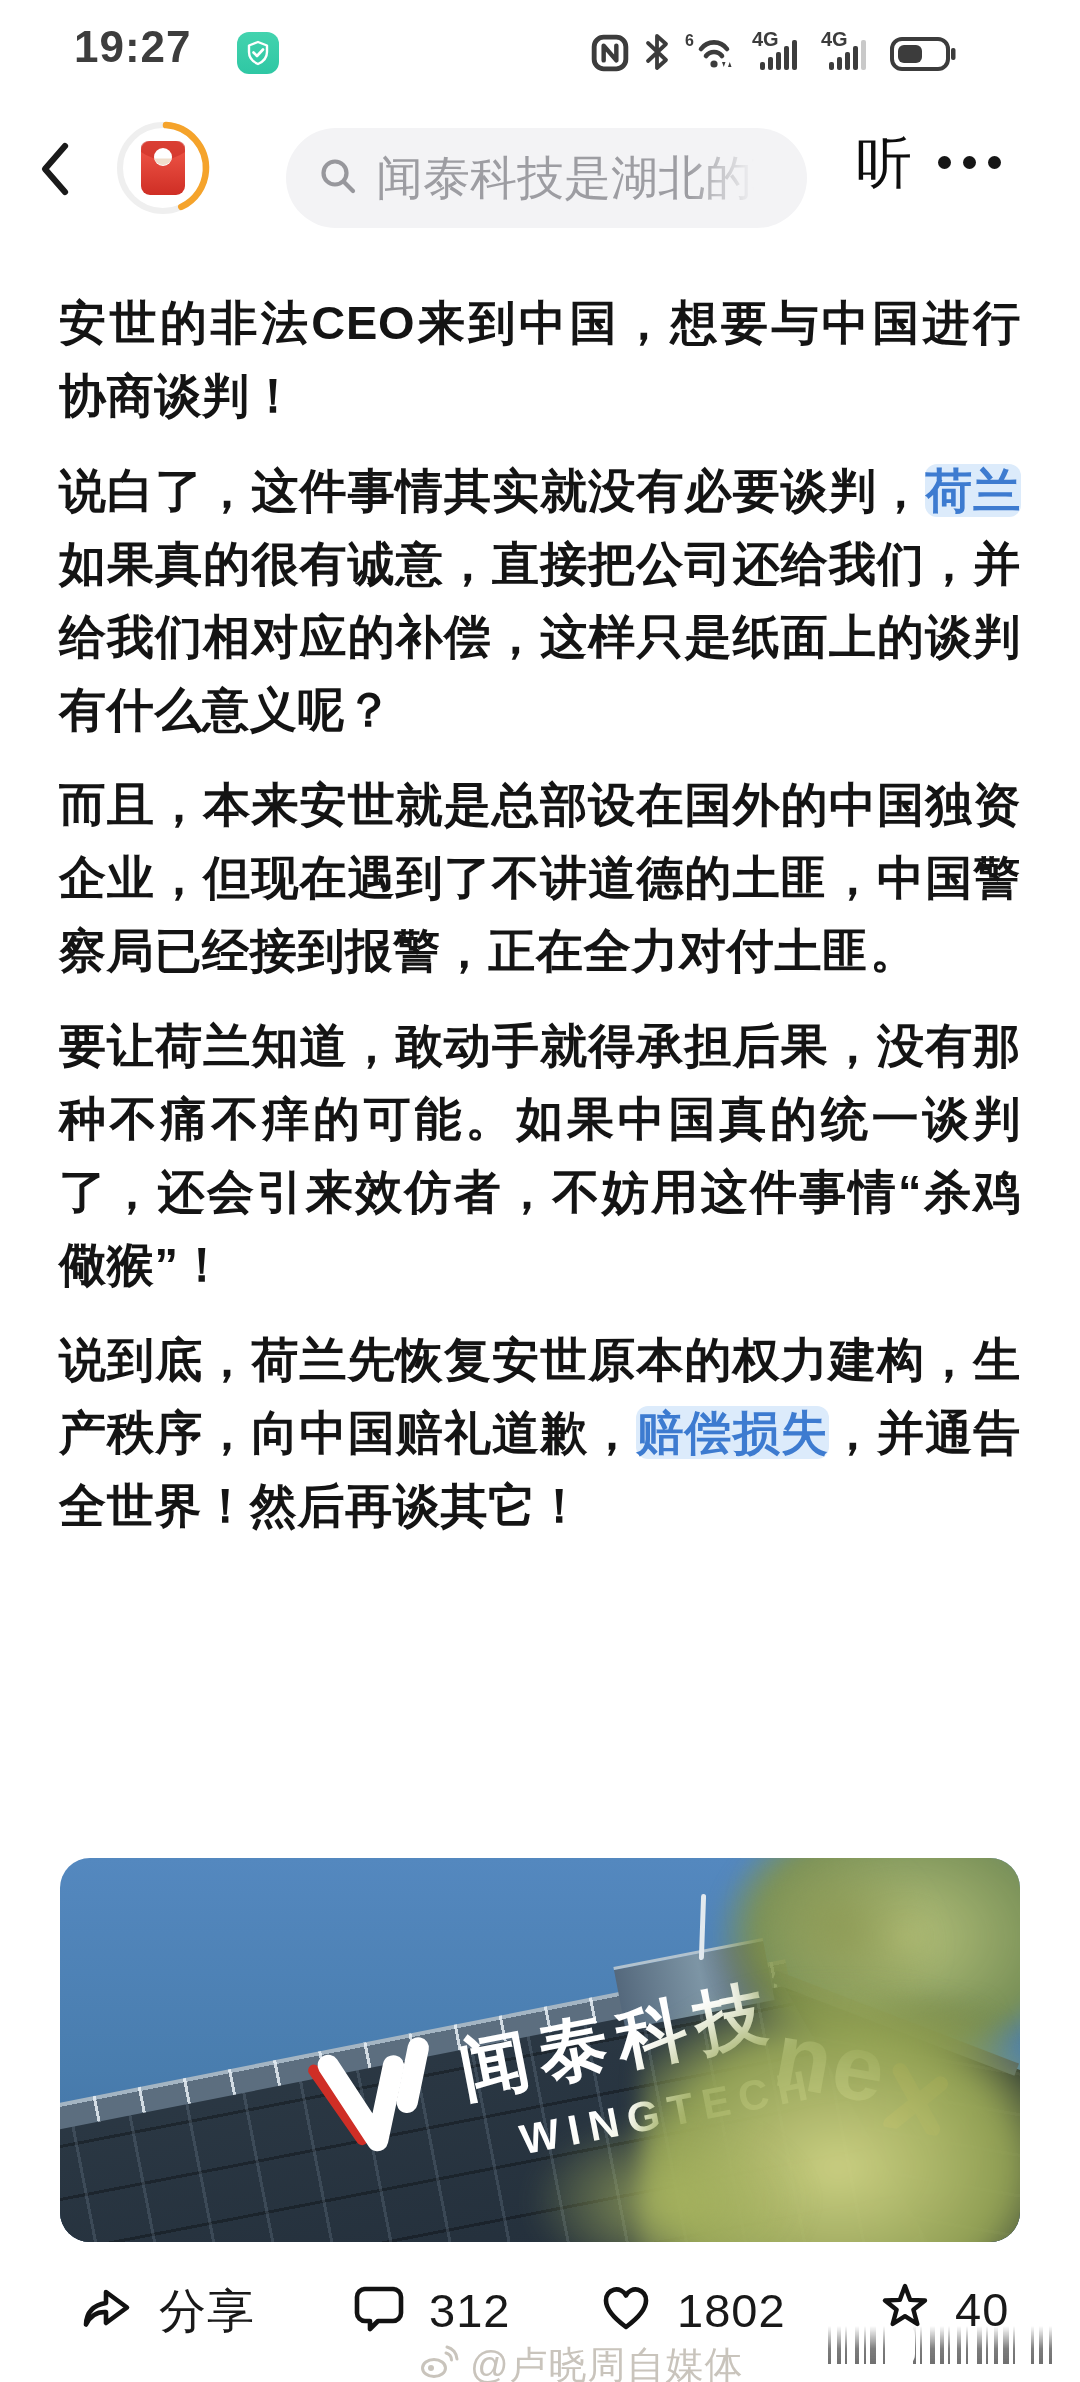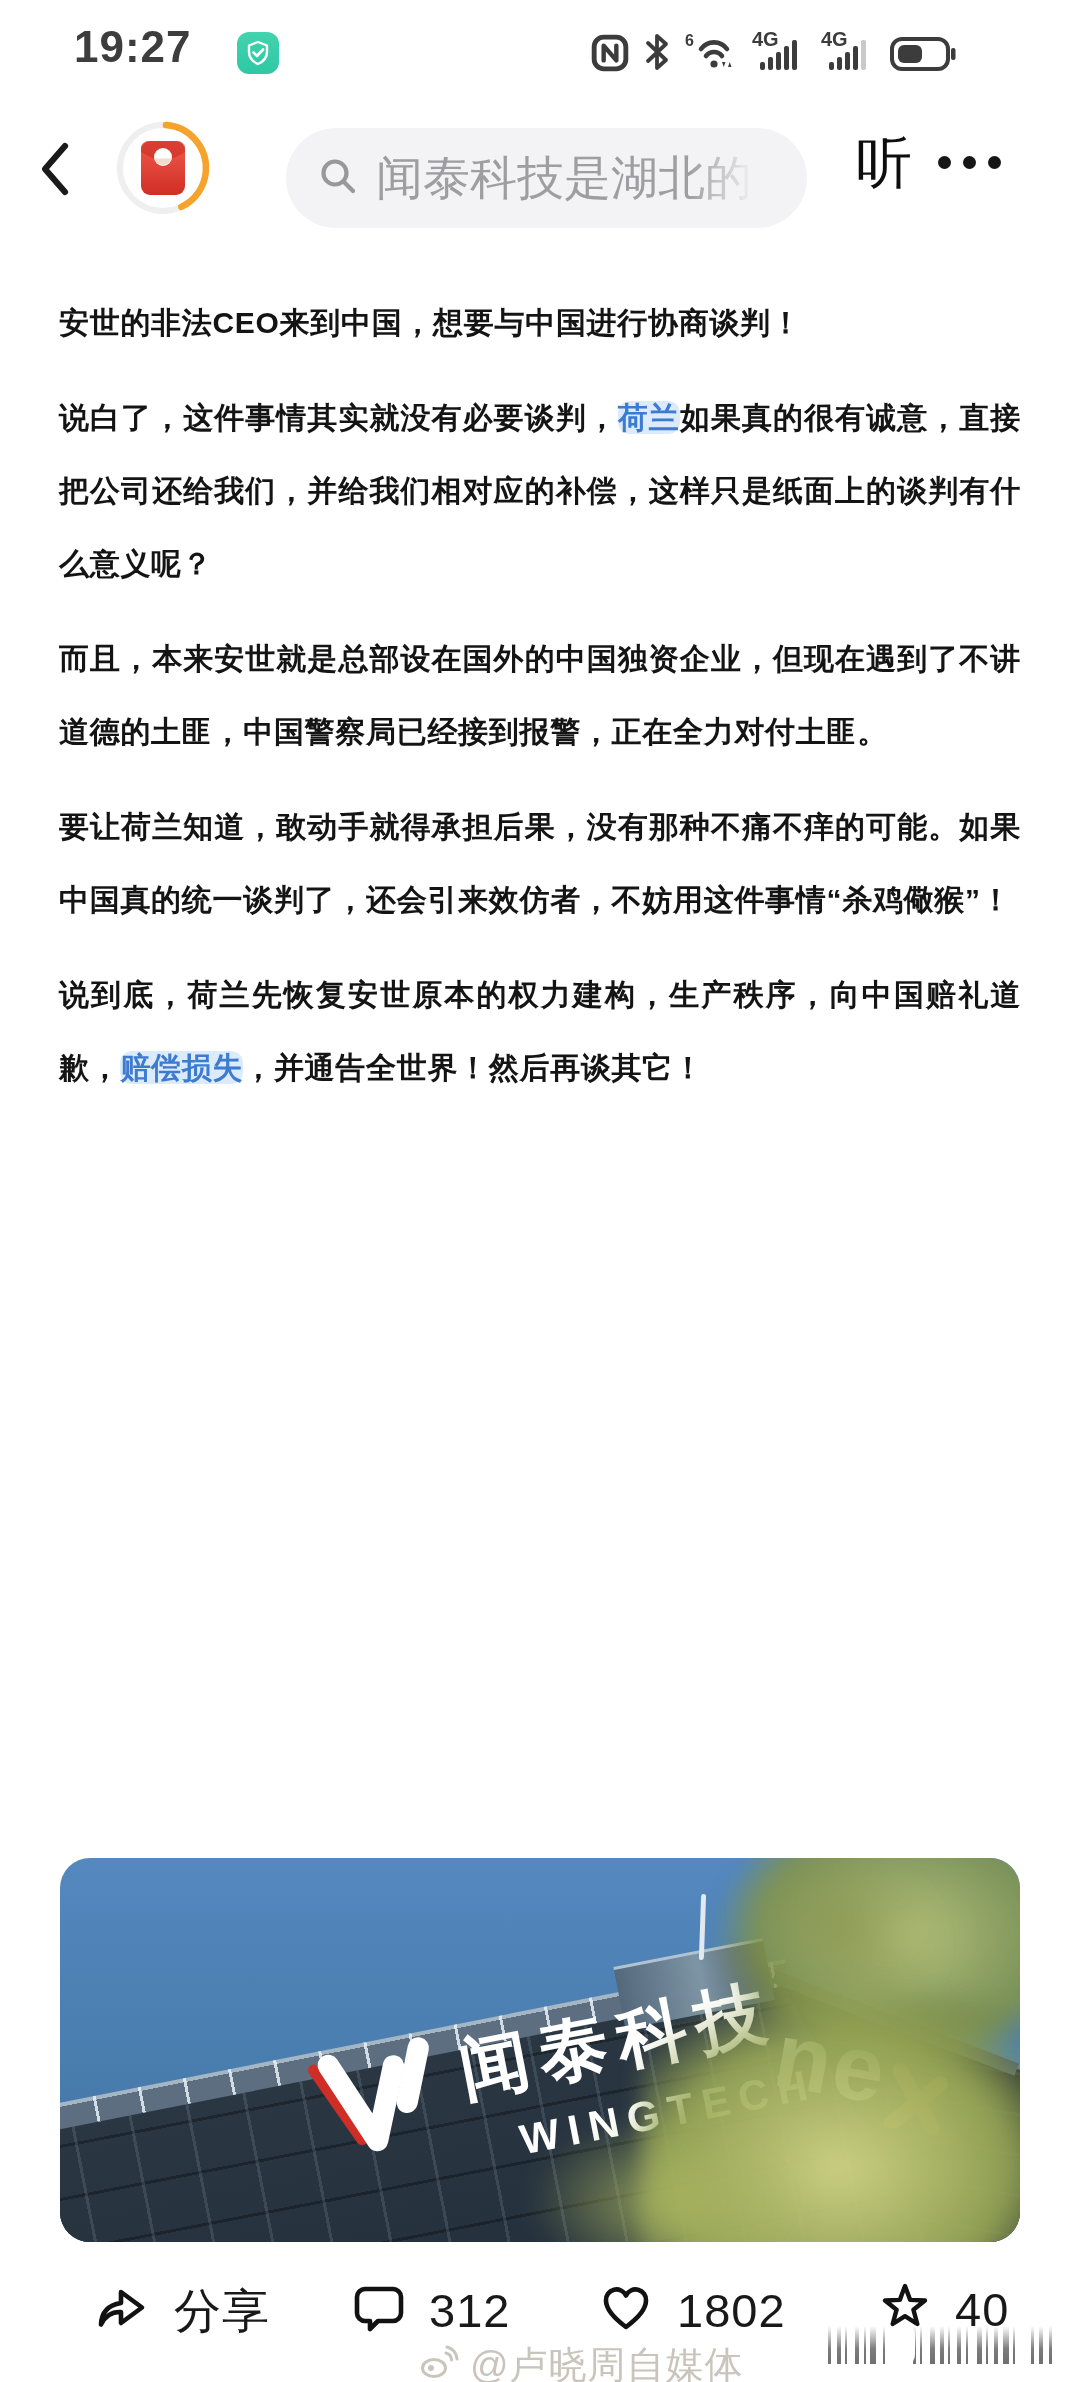--- a/index.html
+++ b/index.html
@@ -22,21 +22,21 @@
       background:var(--search_bg);display:flex;align-items:center;padding-left:30px;box-sizing:border-box;}
   .search-txt{font-size:47px;color:var(--search_text);white-space:nowrap;overflow:hidden;max-width:382px;
       -webkit-mask-image:linear-gradient(90deg,#000 82%,transparent 99%);
       mask-image:linear-gradient(90deg,#000 82%,transparent 99%);margin-left:16px;}
   .listen-btn{position:absolute;left:856px;top:22px;font-size:56px;color:#0d0d0d;font-weight:500;}
   .more-btn{position:absolute;left:938px;top:52px;display:flex;gap:12px;align-items:center;}
   .more-btn i{width:13px;height:13px;border-radius:50%;background:#161616;display:block;}
 
   
   .article{position:absolute;left:59px;top:286px;width:962px;}
-  .article p{margin:0 0 22px 0;font-size:30px;line-height:73px;letter-spacing:0.7px;
+  .article p{margin:0 0 22px 0;font-size:47px;line-height:73px;letter-spacing:0.7px;
       color:var(--text_main);font-weight:600;text-align:justify;}
   .article p:last-child{margin-bottom:0;}
   .lnk{color:var(--link_text);background:var(--link_bg);border-radius:12px;margin-top:24px;}
 
   
   .photo{position:absolute;left:60px;top:1858px;width:960px;height:384px;border-radius:30px;overflow:hidden;
          background:linear-gradient(180deg,#5488bf 0%,var(--sky_blue) 55%,#3f6da1 100%);}
   .face-front{position:absolute;inset:0;clip-path:polygon(0px 258px,718px 118px,868px 384px,0px 384px);}
   .face-front::before{content:'';position:absolute;inset:-120px;
       background:repeating-linear-gradient(79deg,rgba(160,180,200,.17) 0 3px,transparent 3px 58px),
@@ -71,21 +71,21 @@
       background:radial-gradient(ellipse at 50% 40%,rgba(104,118,58,.72),rgba(104,118,58,0) 72%);}
   .f2{right:-60px;bottom:-74px;width:440px;height:330px;filter:blur(10px);
       background:radial-gradient(ellipse at 45% 55%,rgba(208,212,132,.97),rgba(152,167,86,.92) 50%,rgba(120,140,65,0) 74%);}
   .f3{right:210px;bottom:-44px;width:280px;height:170px;filter:blur(12px);opacity:.92;
       background:radial-gradient(ellipse,rgba(170,182,96,.9),rgba(170,182,96,0) 72%);}
 
   
   .bottombar{position:absolute;left:0;top:2246px;width:1080px;height:136px;background:#fff;}
   .act{position:absolute;top:34px;display:flex;align-items:center;gap:22px;}
   .act .num,.act .lbl{font-size:47px;color:#191919;font-weight:500;letter-spacing:1px;}
-  .act-share{left:94px;align-items:center;}
+  .act-share{left:79px;align-items:center;}
   .act-comment{left:351px;}
   .act-like{left:597px;}
   .act-star{left:877px;z-index:3;}
   .watermark{position:absolute;left:420px;top:94px;display:flex;align-items:center;gap:10px;
       color:var(--watermark);font-size:38px;letter-spacing:1px;}
   .barcode{position:absolute;left:828px;top:80px;width:228px;height:38px;display:flex;align-items:flex-end;z-index:1;
       -webkit-mask-image:linear-gradient(180deg,transparent 0,rgba(0,0,0,.9) 60%,#000 100%);
       mask-image:linear-gradient(180deg,transparent 0,rgba(0,0,0,.9) 60%,#000 100%);}
   .barcode i{display:block;height:100%;background:var(--barcode);opacity:.78;}
   .barcode-notch{position:absolute;left:885px;top:76px;width:30px;height:46px;background:#fff;border-radius:14px;z-index:2;}

